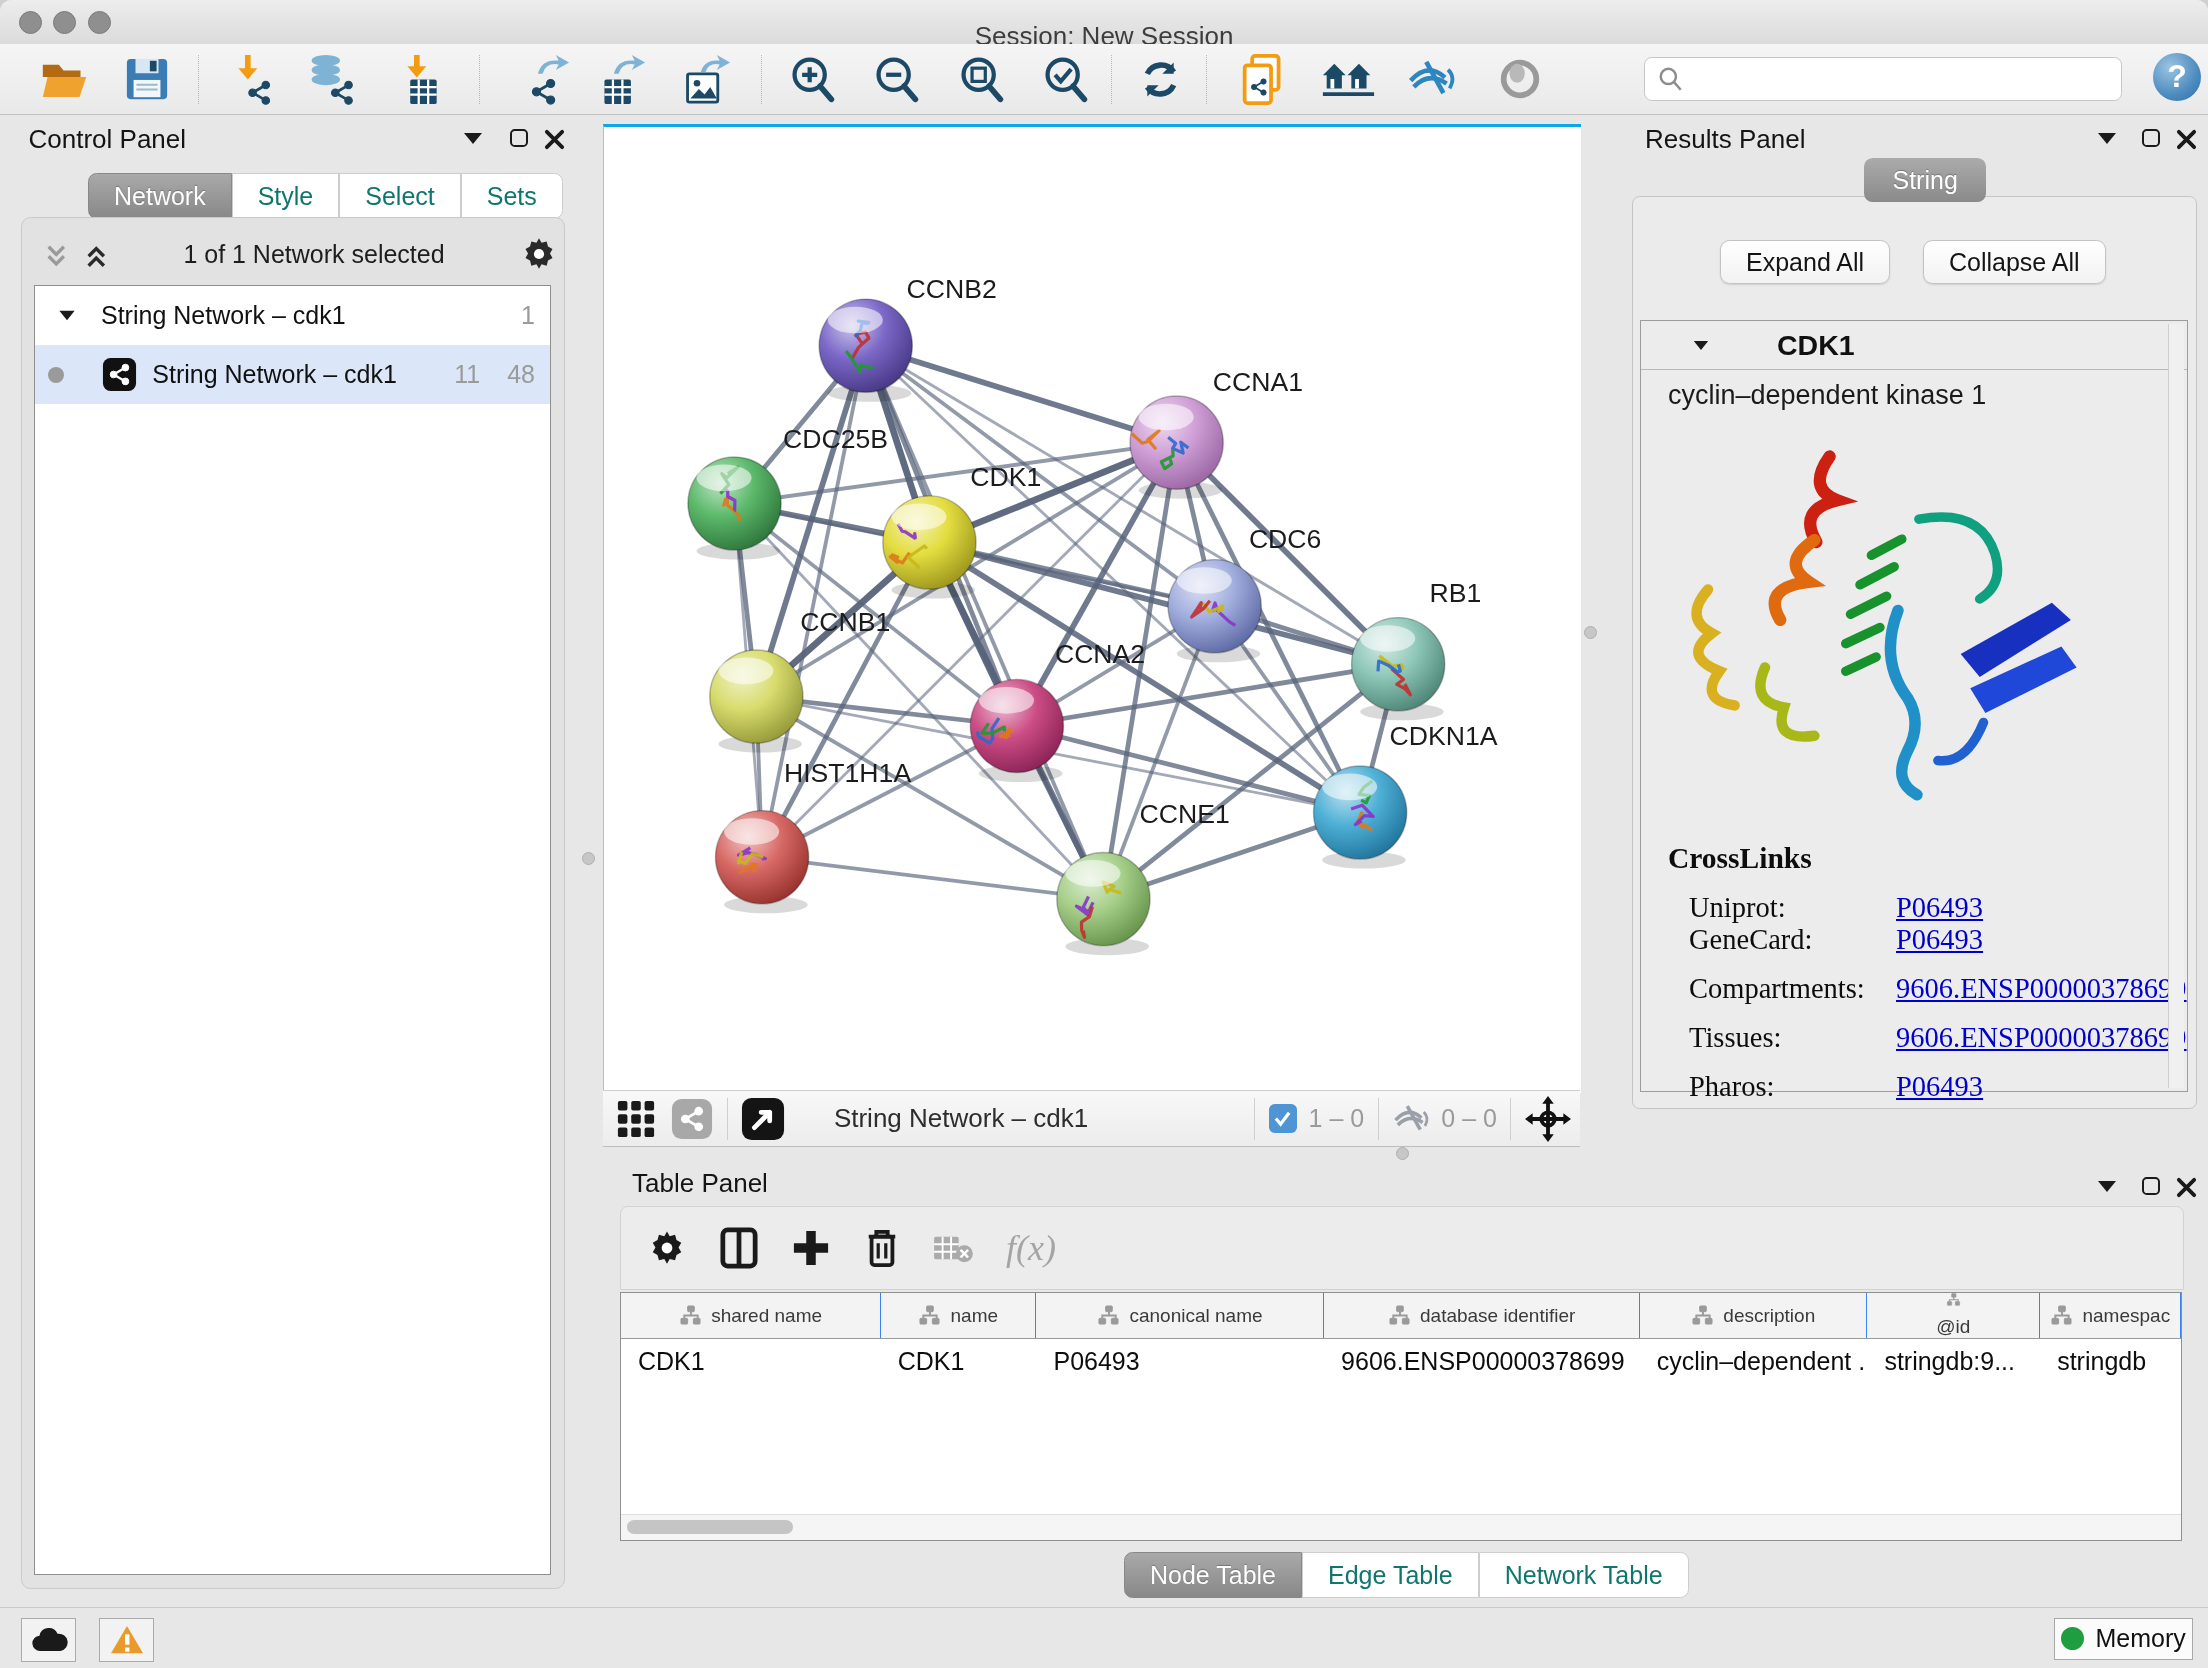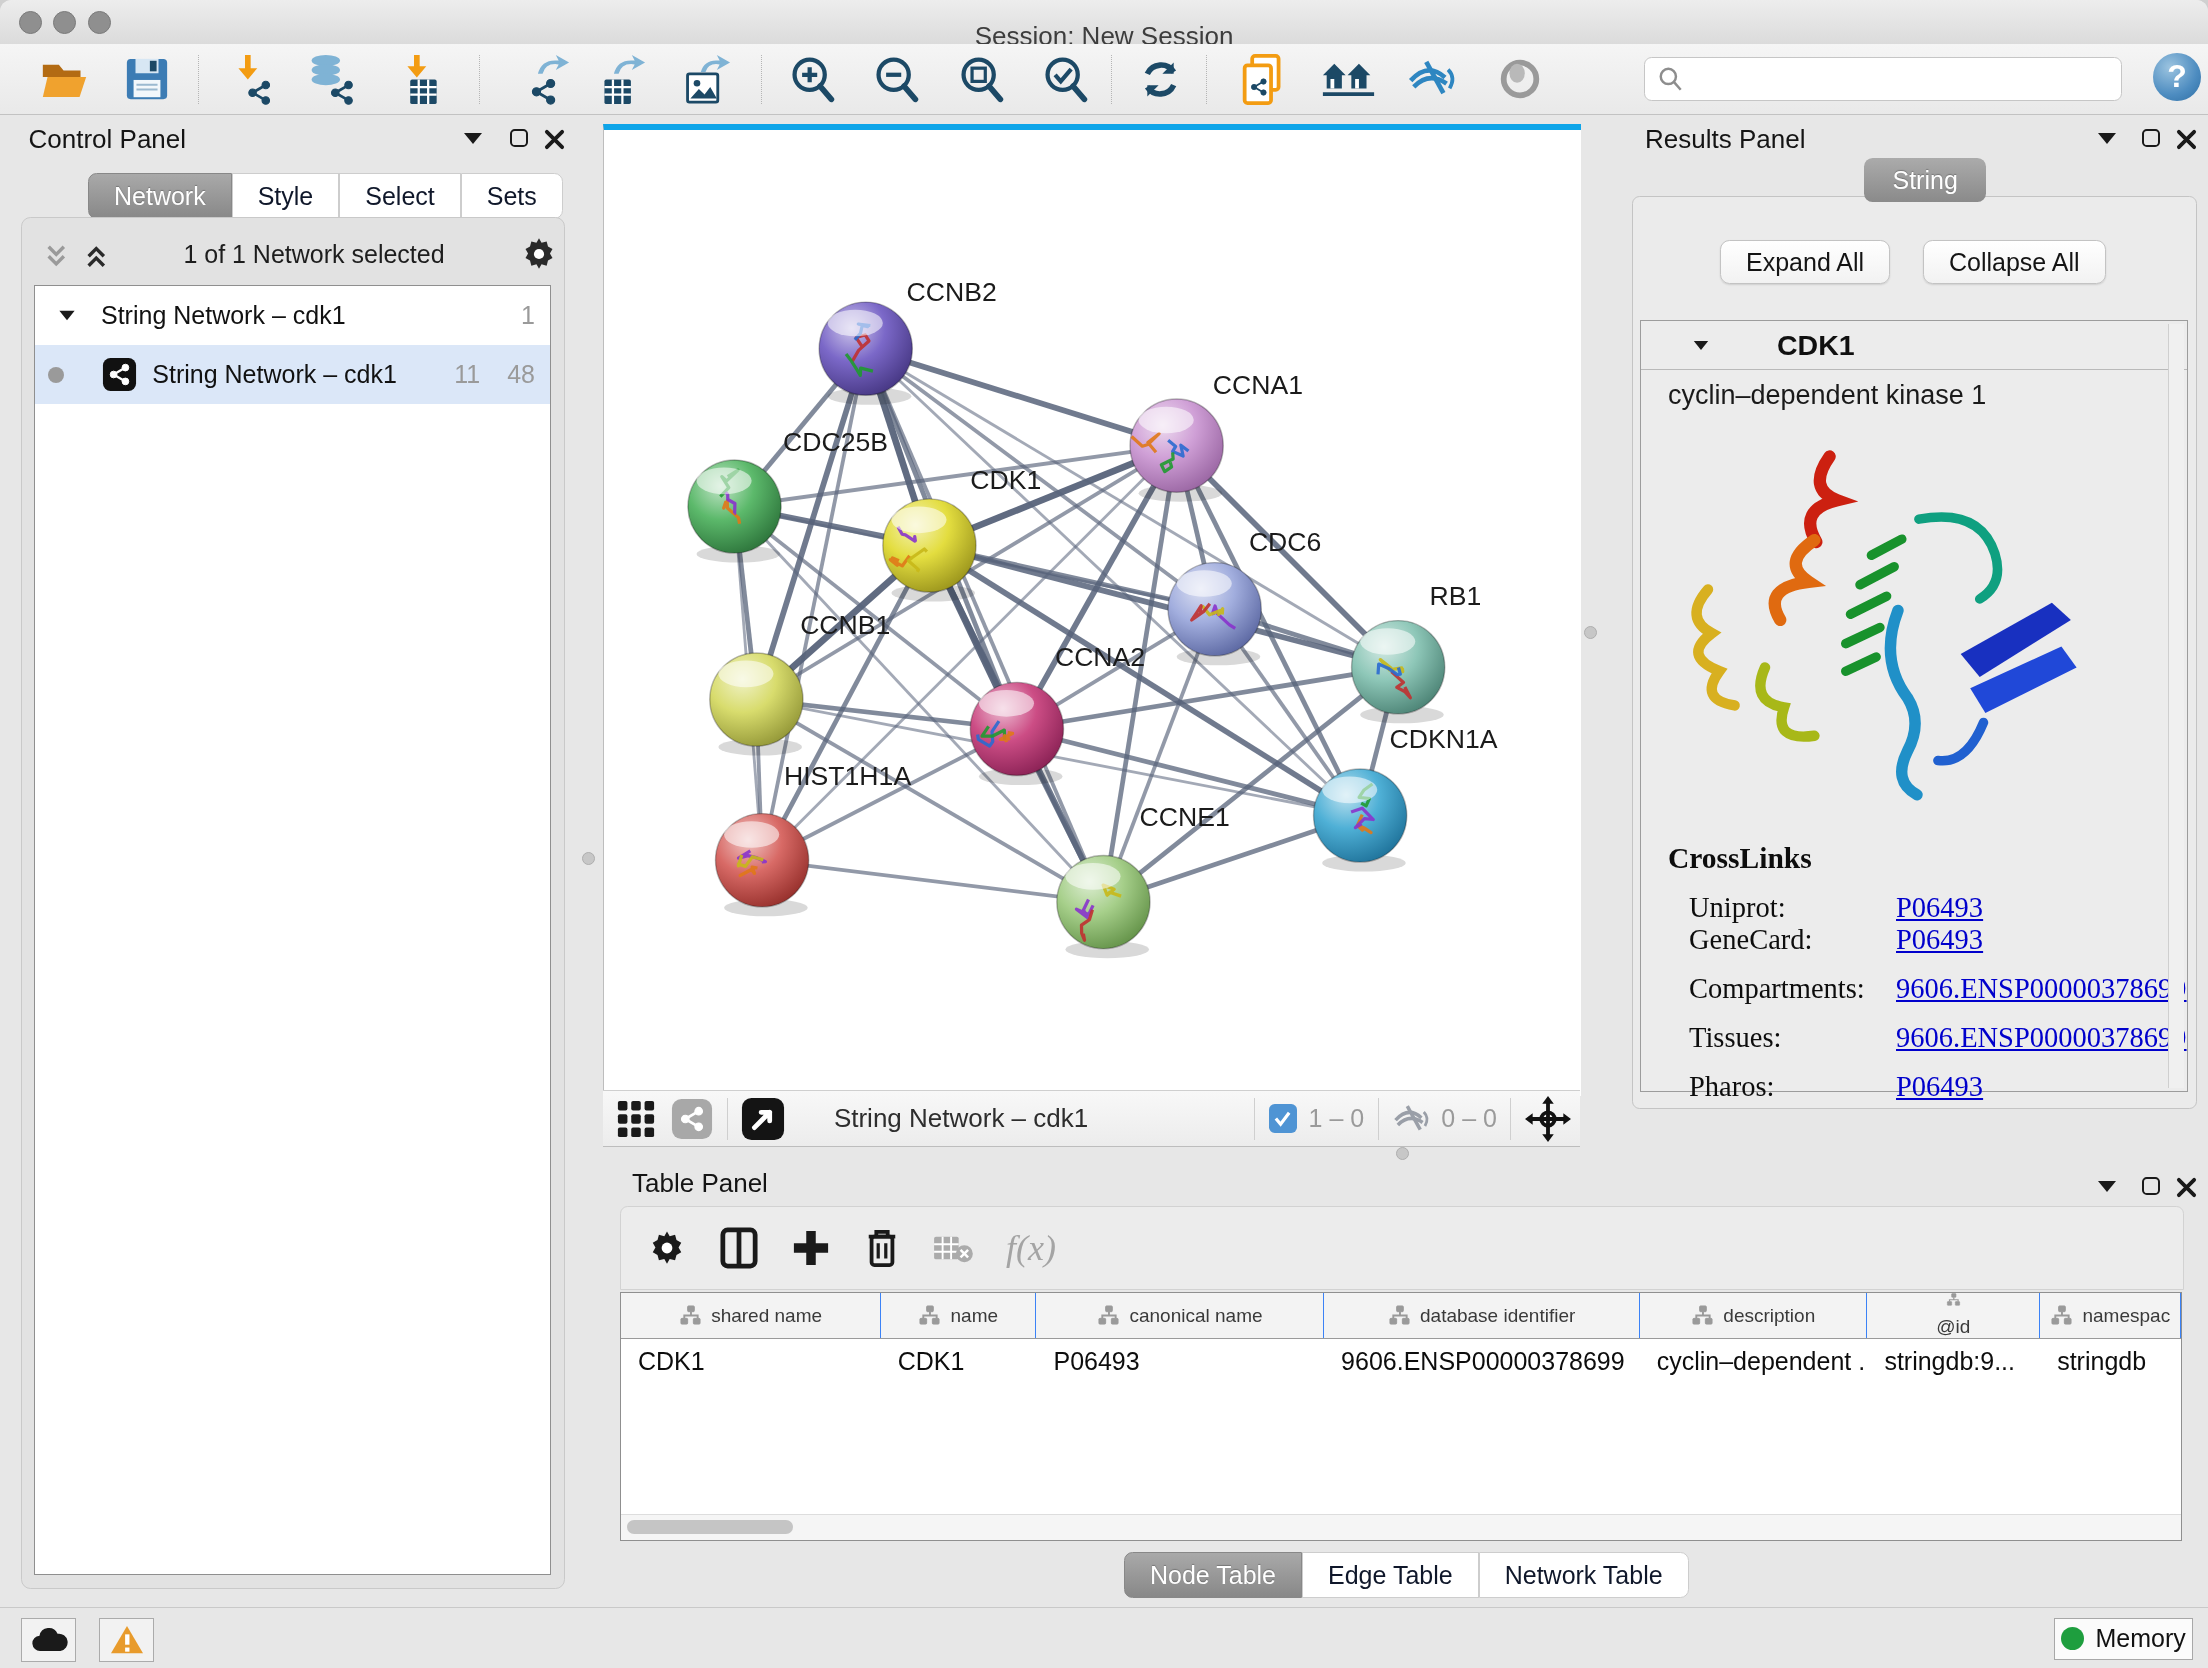--- a/index.html
+++ b/index.html
@@ -14,33 +14,33 @@
   .tbtn{position:absolute;top:6.7px;width:61px;height:57px;display:flex;align-items:center;justify-content:center;}
   .tsep{position:absolute;top:10.5px;height:49px;width:0;border-left:1.9px dotted #b5b5b5;}
   #search-box{position:absolute;left:1644px;top:13.3px;width:476px;height:42px;background:#fff;border:1px solid #c6c6c6;border-radius:7.6px;display:flex;align-items:center;}
   #search-box input{border:none;outline:none;font-size:23px;flex:1;background:transparent;font-family:"Liberation Sans",sans-serif;}
   #help-btn{position:absolute;left:2153px;top:8.6px;width:48px;height:48px;border-radius:50%;background:radial-gradient(circle at 35% 30%,#9cc4e0,#4d8cc0 60%,#2d6da3);color:#fff;font-size:32px;font-weight:bold;display:flex;align-items:center;justify-content:center;}
   
   .panel-title{font-size:26px;color:#141414;}
   .tri-down{width:0;height:0;border-left:9.5px solid transparent;border-right:9.5px solid transparent;border-top:11.4px solid #1a1a1a;}
   .float-box{width:18px;height:18px;border:2.9px solid #1a1a1a;border-radius:4.8px;box-sizing:border-box;background:transparent;}
   
-  .tab{height:46px;box-sizing:border-box;display:flex;align-items:center;justify-content:center;padding:0 25px;font-size:25px;background:#fff;border:1px solid #cdcdcd;color:#0f172a;}
+  .tab{height:46px;box-sizing:border-box;display:flex;align-items:center;justify-content:center;padding:0 25px;font-size:25px;background:#fff;border:1px solid #cdcdcd;color:#0f766e;}
   .tab.active{background:linear-gradient(#a9a9a9,#888);color:#fff;border-color:#888;text-shadow:0 -1px 1px rgba(0,0,0,.25);}
   .tabrow{display:flex;}
   .tabrow .tab:first-child{border-radius:8.6px 0 0 8.6px;}
   .tabrow .tab:last-child{border-radius:0 8.6px 8.6px 0;}
   
   #cp-inner{position:absolute;left:21px;top:217px;width:542px;height:1370px;background:#e2e2e2;border:1px solid #c9c9c9;border-radius:9.5px;}
   #cp-tree{position:absolute;left:34px;top:285px;width:517px;height:1290px;background:#fff;border:1.9px solid #8f8f8f;box-sizing:border-box;}
   .tree-row{position:relative;height:59px;display:flex;align-items:center;font-size:25px;color:#111;}
   .tree-row.selected{background:#dbe7f8;}
   .badge{color:#9a9a9a;font-size:25px;}
   
-  #net-canvas{position:absolute;left:603px;top:124px;width:977px;height:966px;background:#fff;border-left:1px solid #bdbdbd;border-top:6px solid #0ea5e9;}
+  #net-canvas{position:absolute;left:603px;top:124px;width:977px;height:966px;background:#fff;border-left:1px solid #bdbdbd;border-top:3px solid #0ea5e9;}
   #net-toolbar{position:absolute;left:603px;top:1090px;width:977px;height:55px;background:linear-gradient(#f8f8f8,#ececec);border-top:1px solid #cfcfcf;border-bottom:1px solid #bdbdbd;display:flex;align-items:center;}
   .ntsep{height:42px;border-left:1px solid #cfcfcf;margin:0 13.3px;}
   .gray-num{color:#9a9a9a;font-size:25px;}
   .handle-dot{position:absolute;width:13.3px;height:13.3px;border-radius:50%;background:#c7c7c7;border:1px solid #aeaeae;box-sizing:border-box;}
   
   #rp-outer{position:absolute;left:1632px;top:196px;width:563px;height:911px;background:#ebebeb;border:1px solid #c4c4c4;border-radius:7.6px;}
   #rp-string-tab{position:absolute;left:1864px;top:158px;height:44px;padding:0 28.5px;background:linear-gradient(#ababab,#8a8a8a);border-radius:8.6px;color:#fff;font-size:25px;display:flex;align-items:center;text-shadow:0 -1px 1px rgba(0,0,0,.25);}
   .rp-btn{height:42px;padding:0 25px;background:linear-gradient(#ffffff,#f2f2f2);border:1px solid #c3c3c3;border-radius:9.5px;font-size:25px;color:#141414;display:flex;align-items:center;box-shadow:0 1px 1.9px rgba(0,0,0,.12);}
   #rp-entrybox{position:absolute;left:1640px;top:320px;width:548px;height:772px;background:#ececec;border:1.9px solid #9c9c9c;box-sizing:border-box;}
   #rp-entry-head{height:48px;border-bottom:1px solid #b9b9b9;display:flex;align-items:center;}

